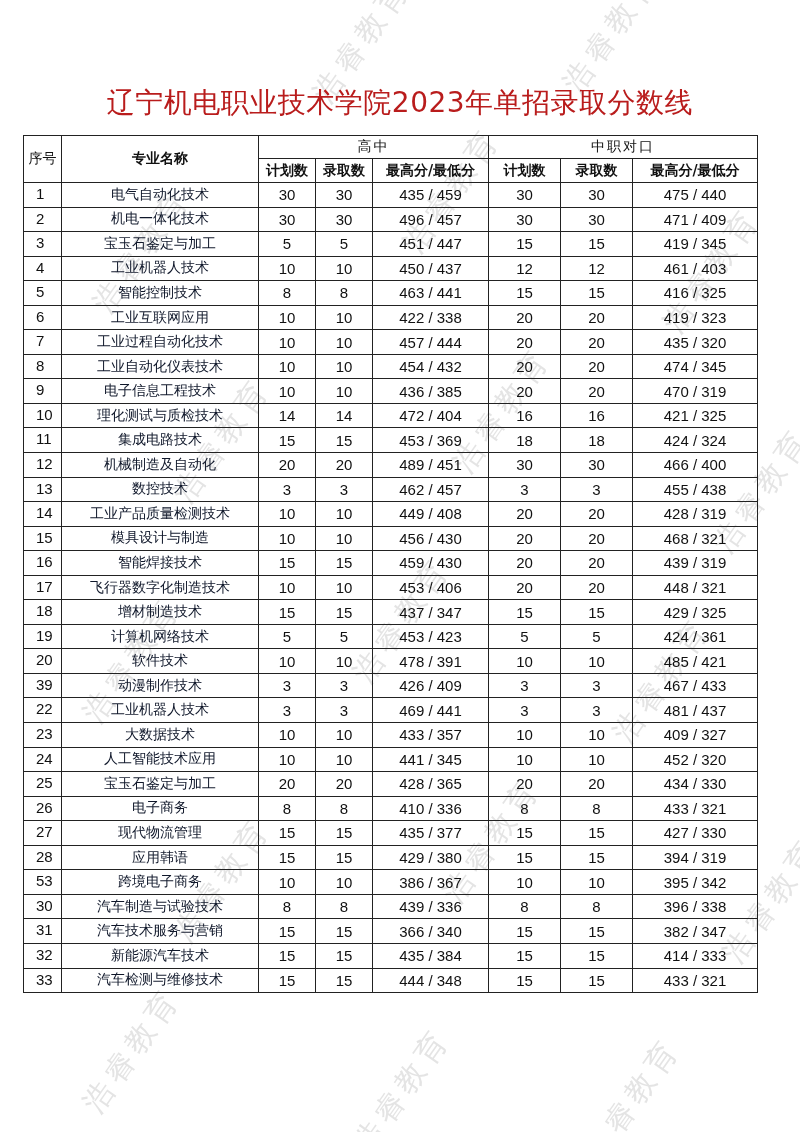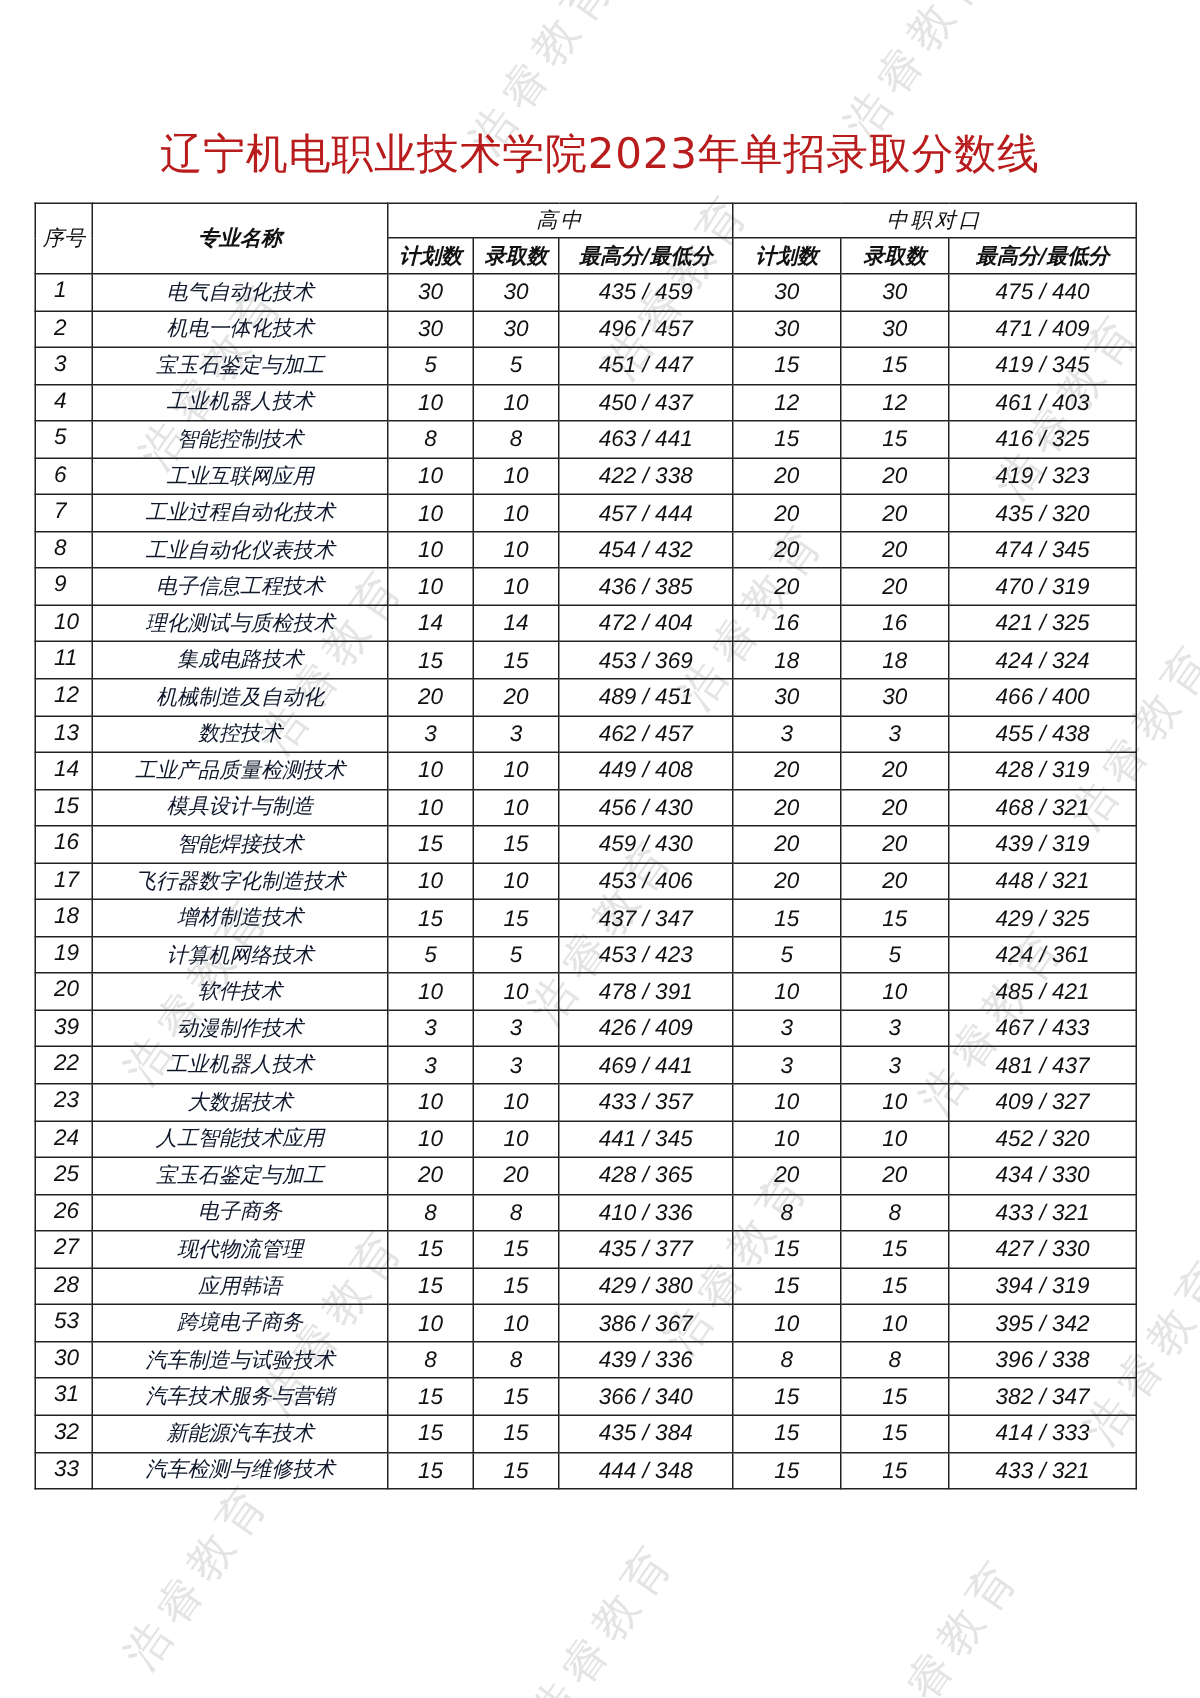--- a/index.html
+++ b/index.html
@@ -10,21 +10,21 @@
   .watermarks { position: absolute; inset: 0; pointer-events: none; z-index: 0; }
   .wm {
     position: absolute; color: #e4e4e4; font-family: "DejaVu Serif", serif;
     font-size: 30px; letter-spacing: 6px; transform: rotate(-55deg); white-space: nowrap;
   }
   .title {
     position: absolute; left: 0; top: 84px; width: 800px; text-align: center;
     font-size: 28px; letter-spacing: 0.5px; color: #b91c1c; z-index: 1;
     font-family: "DejaVu Sans", sans-serif;
   }
-  .sheet { position: absolute; left: 23px; top: 135px; width: 734px; z-index: 1; font-style: italic; }
+  .sheet { position: absolute; left: 23px; top: 135px; width: 734px; z-index: 1; }
   table { border-collapse: collapse; width: 734px; table-layout: fixed; }
   th, td { border: 1.5px solid #222; padding: 0; text-align: center; vertical-align: middle; }
   th { font-family: "DejaVu Serif", serif; font-weight: bold; font-size: 14px; }
   th.grp { font-weight: normal; height: 22px; font-size: 14px; letter-spacing: 2px; }
   th.sub { height: 23px; }
   th.seq { font-weight: normal; font-size: 14px; }
   td { height: 23.55px; font-size: 15px; font-family: "Liberation Sans", sans-serif; }
   td.seq { text-align: left; padding-left: 12px; vertical-align: top; padding-top: 2px; height: 21.55px; }
   td.name { font-family: "DejaVu Sans", sans-serif; font-size: 14px; color: #0f172a; }
   .footer {

